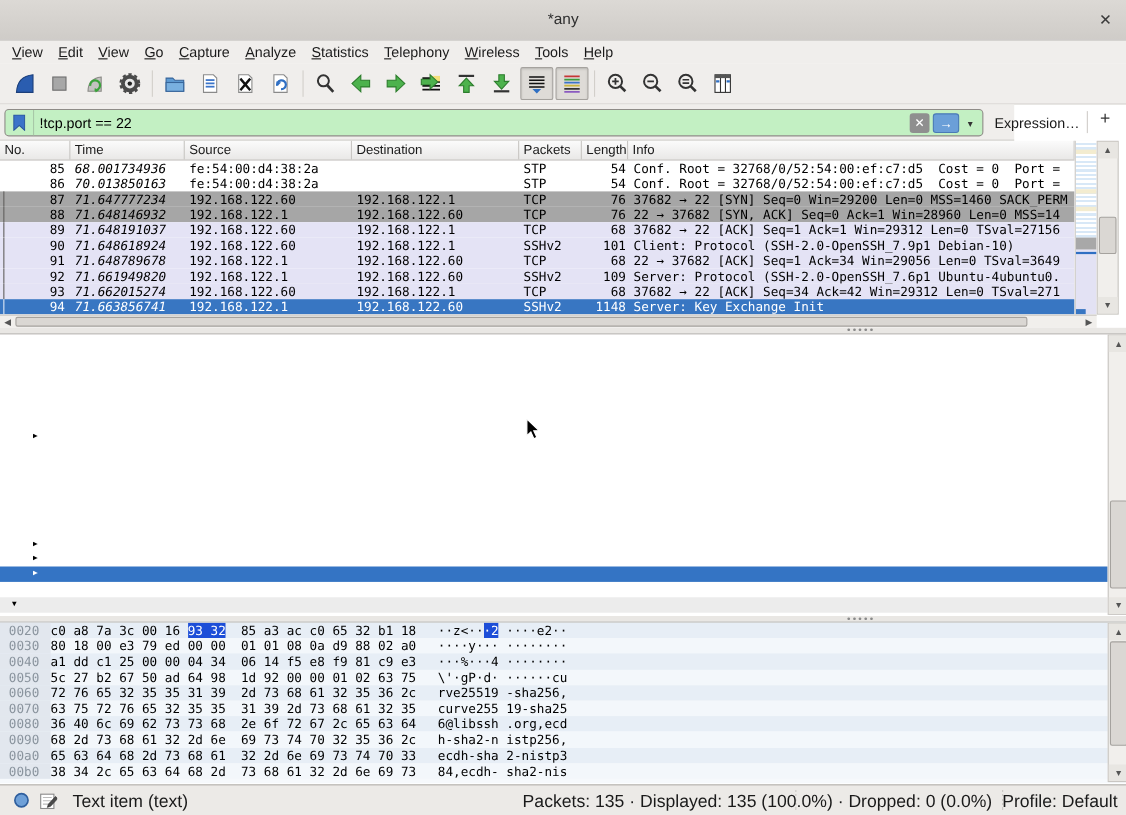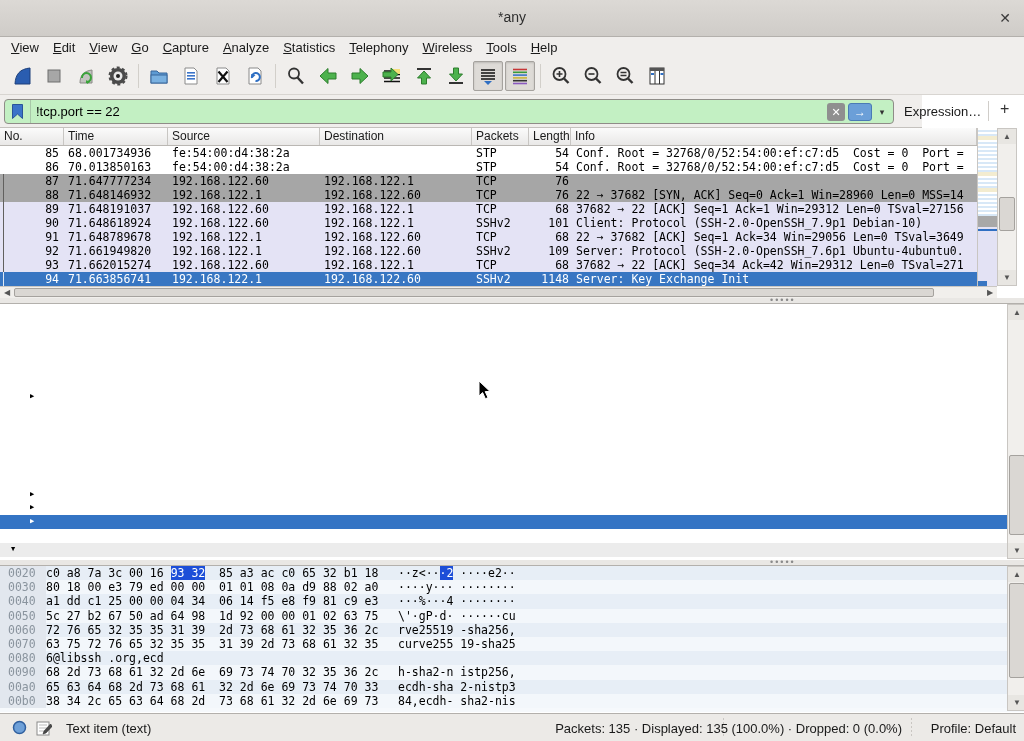--- a/index.html
+++ b/index.html
@@ -55,21 +55,21 @@
     font-family:"DejaVu Sans Mono","Liberation Mono",monospace; font-size:11.5px; }
   .prow { position:relative; display:flex; height:14px; line-height:14px; white-space:pre; color:#000; }
   .prow.stp { background:#ffffff; }
   .prow.syn { background:#a6a6a6; }
   .prow.tcp { background:#e4e3f5; }
   .prow.sel { background:#3876c2; color:#ffffff; }
   .prow.rel::before { content:""; position:absolute; left:3px; top:0; bottom:0; width:1px; background:#61605e; }
   .prow.sel.rel::before { background:#dfe9f5; }
   .pcell { overflow:hidden; white-space:pre; flex:none; }
   .c0 { width:64px; text-align:right; padding-right:5px; }
-  .c1 { width:104px; padding-left:4px; }
+  .c1 { width:104px; padding-left:4px;font-style:italic; }
   .c2 { width:152px; padding-left:4px; }
   .c3 { width:152px; padding-left:4px; }
   .c4 { width:57px; padding-left:4px; }
   .c5 { width:42px; text-align:right; padding-right:2px; }
   .c6 { flex:1; padding-left:5px; }
   .h0{width:64px;} .h1{width:104px;} .h2{width:152px;} .h3{width:152px;} .h4{width:57px;} .h5{width:42px;} .h6{flex:1;}
 
   
   #minimap { position:absolute; left:977px; top:0; width:20px; height:158px; background:#fff;
     border-left:1px solid #c9c6c2; overflow:hidden; }
@@ -122,21 +122,21 @@
   .hxrow:nth-child(odd) { background:#e7eef6; }
   .hxrow:nth-child(even) { background:#f3f7fb; }
   .hxoff { width:46px; padding-left:8px; color:#8a949e; background:#e2e7ee; flex:none; }
   .hxbytes { width:352px; flex:none; overflow:hidden; }
   .hxascii { flex:1; overflow:hidden; }
   .hl:not(:empty) { background:#1d4ed8; color:#fff; }
   #hex-vscroll { left:1007px; top:566px; height:145px; }
 
   
   #statusbar { position:absolute; left:0; top:713px; width:1024px; height:28px; background:#eceae7;
-    border-top:1px solid #b3b0ac; font-size:13px; color:#1a1a1a; }
+    border-top:1px solid #b3b0ac; font-size:16px; color:#1a1a1a; }
   #expert-dot { position:absolute; left:12px; top:6px; }
   #comment-icon { position:absolute; left:36px; top:6px; }
   #status-left { position:absolute; left:66px; top:7px; }
   #status-packets { position:absolute; right:122px; top:7px; }
   #status-profile { position:absolute; right:8px; top:7px; }
   .ssep { position:absolute; top:4px; width:1px; height:20px;
     background:repeating-linear-gradient(180deg,#c9c6c2 0 2px,#eceae7 2px 4px); }
 
   
   #cursor { position:absolute; left:478px; top:380px; }
@@ -339,21 +339,21 @@
         <span class="hcell h6">Info</span>
     </div>
     <div id="pl-rows">
       <div class="prow stp">
           <span class="pcell c0">85</span><span class="pcell c1">68.001734936</span><span class="pcell c2">fe:54:00:d4:38:2a</span><span class="pcell c3"></span><span class="pcell c4">STP</span><span class="pcell c5">54</span><span class="pcell c6">Conf. Root = 32768/0/52:54:00:ef:c7:d5  Cost = 0  Port = </span>
         </div>
         <div class="prow stp">
           <span class="pcell c0">86</span><span class="pcell c1">70.013850163</span><span class="pcell c2">fe:54:00:d4:38:2a</span><span class="pcell c3"></span><span class="pcell c4">STP</span><span class="pcell c5">54</span><span class="pcell c6">Conf. Root = 32768/0/52:54:00:ef:c7:d5  Cost = 0  Port = </span>
         </div>
         <div class="prow syn rel">
-          <span class="pcell c0">87</span><span class="pcell c1">71.647777234</span><span class="pcell c2">192.168.122.60</span><span class="pcell c3">192.168.122.1</span><span class="pcell c4">TCP</span><span class="pcell c5">76</span>
+          <span class="pcell c0">87</span><span class="pcell c1">71.647777234</span><span class="pcell c2">192.168.122.60</span><span class="pcell c3">192.168.122.1</span><span class="pcell c4">TCP</span><span class="pcell c5">76</span><span class="pcell c6">37682 → 22 [SYN] Seq=0 Win=29200 Len=0 MSS=1460 SACK_PERM</span>
         </div>
         <div class="prow syn rel">
           <span class="pcell c0">88</span><span class="pcell c1">71.648146932</span><span class="pcell c2">192.168.122.1</span><span class="pcell c3">192.168.122.60</span><span class="pcell c4">TCP</span><span class="pcell c5">76</span><span class="pcell c6">22 → 37682 [SYN, ACK] Seq=0 Ack=1 Win=28960 Len=0 MSS=14</span>
         </div>
         <div class="prow tcp rel">
           <span class="pcell c0">89</span><span class="pcell c1">71.648191037</span><span class="pcell c2">192.168.122.60</span><span class="pcell c3">192.168.122.1</span><span class="pcell c4">TCP</span><span class="pcell c5">68</span><span class="pcell c6">37682 → 22 [ACK] Seq=1 Ack=1 Win=29312 Len=0 TSval=27156</span>
         </div>
         <div class="prow tcp rel">
           <span class="pcell c0">90</span><span class="pcell c1">71.648618924</span><span class="pcell c2">192.168.122.60</span><span class="pcell c3">192.168.122.1</span><span class="pcell c4">SSHv2</span><span class="pcell c5">101</span><span class="pcell c6">Client: Protocol (SSH-2.0-OpenSSH_7.9p1 Debian-10)</span>
         </div>
@@ -481,21 +481,21 @@
       <div class="hxrow">
         <span class="hxoff">0050</span><span class="hxbytes"><span>5c 27 b2 67 50 ad 64 98  1d 92 00 00 01 02 63 75</span><span class="hl"></span><span></span></span><span class="hxascii"><span>\'·gP·d· ······cu</span><span class="hl"></span><span></span></span>
       </div>
       <div class="hxrow">
         <span class="hxoff">0060</span><span class="hxbytes"><span>72 76 65 32 35 35 31 39  2d 73 68 61 32 35 36 2c</span><span class="hl"></span><span></span></span><span class="hxascii"><span>rve25519 -sha256,</span><span class="hl"></span><span></span></span>
       </div>
       <div class="hxrow">
         <span class="hxoff">0070</span><span class="hxbytes"><span>63 75 72 76 65 32 35 35  31 39 2d 73 68 61 32 35</span><span class="hl"></span><span></span></span><span class="hxascii"><span>curve255 19-sha25</span><span class="hl"></span><span></span></span>
       </div>
       <div class="hxrow">
-        <span class="hxoff">0080</span><span class="hxascii"><span>6@libssh .org,ecd</span><span class="hl"></span><span></span></span>
+        <span class="hxoff">0080</span><span class="hxbytes"><span>36 40 6c 69 62 73 73 68  2e 6f 72 67 2c 65 63 64</span><span class="hl"></span><span></span></span><span class="hxascii"><span>6@libssh .org,ecd</span><span class="hl"></span><span></span></span>
       </div>
       <div class="hxrow">
         <span class="hxoff">0090</span><span class="hxbytes"><span>68 2d 73 68 61 32 2d 6e  69 73 74 70 32 35 36 2c</span><span class="hl"></span><span></span></span><span class="hxascii"><span>h-sha2-n istp256,</span><span class="hl"></span><span></span></span>
       </div>
       <div class="hxrow">
         <span class="hxoff">00a0</span><span class="hxbytes"><span>65 63 64 68 2d 73 68 61  32 2d 6e 69 73 74 70 33</span><span class="hl"></span><span></span></span><span class="hxascii"><span>ecdh-sha 2-nistp3</span><span class="hl"></span><span></span></span>
       </div>
       <div class="hxrow">
         <span class="hxoff">00b0</span><span class="hxbytes"><span>38 34 2c 65 63 64 68 2d  73 68 61 32 2d 6e 69 73</span><span class="hl"></span><span></span></span><span class="hxascii"><span>84,ecdh- sha2-nis</span><span class="hl"></span><span></span></span>
       </div>

